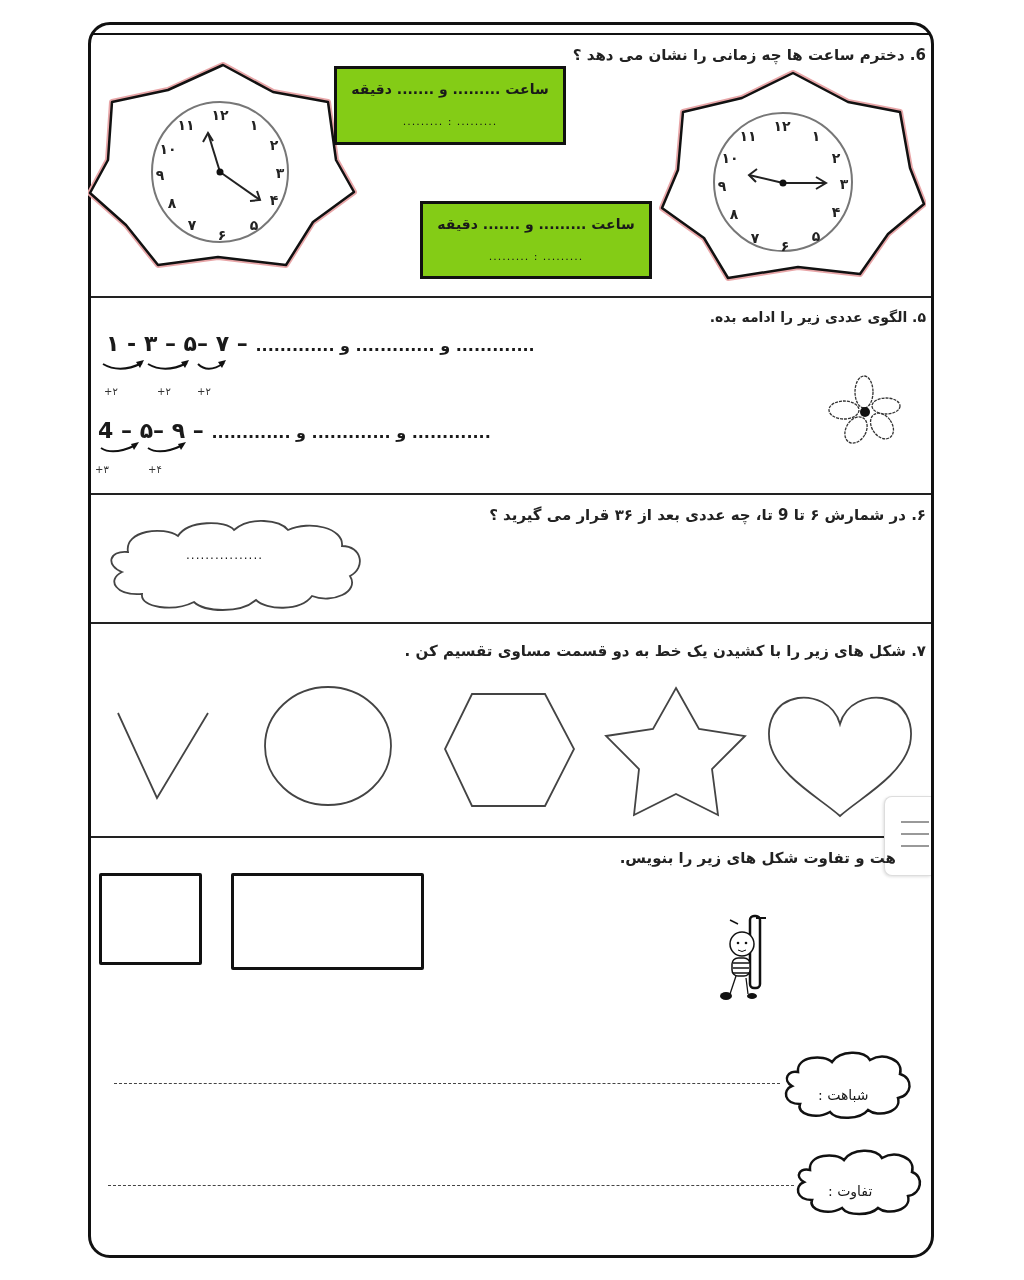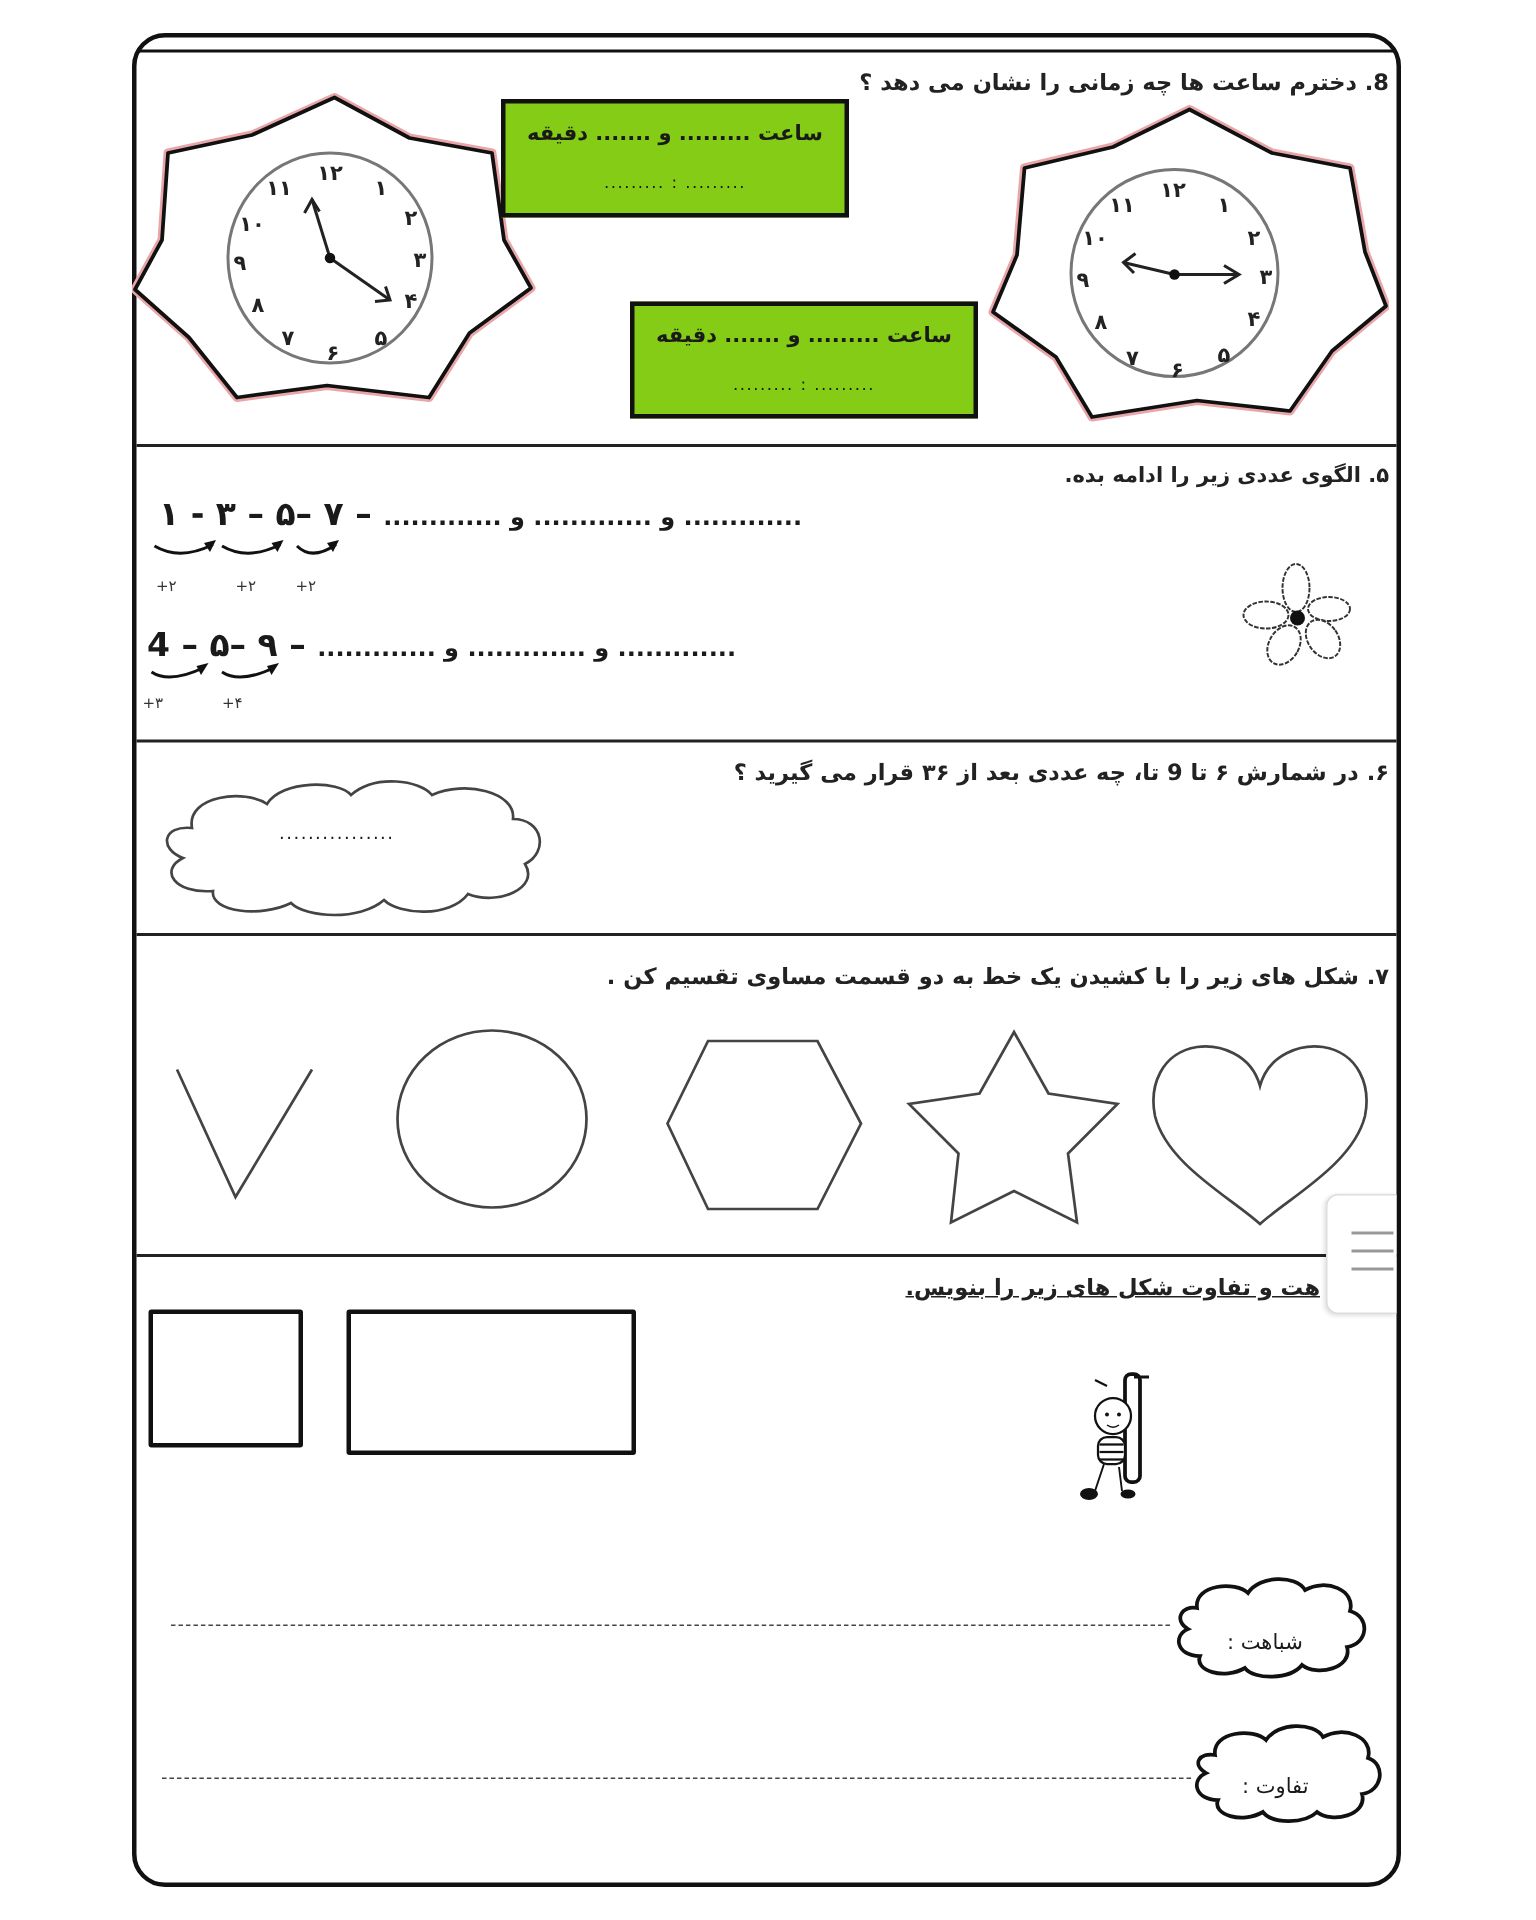--- a/index.html
+++ b/index.html
@@ -22,21 +22,21 @@
   .handle span { position: absolute; left: 16px; width: 28px; height: 2px; background: #999; }
   .dashline { position: absolute; height: 0; border-top: 1px dashed #444; }
   .cloudlbl { position: absolute; font-weight: normal; font-size: 14px; direction: rtl; margin-top: 12px; }
 </style>
 </head>
 <body>
 
 <div class="page"></div>
 <div class="topline"></div>
 
-<div class="q" style="right:98px; top:46px;">8. دخترم ساعت ها چه زمانی را نشان می دهد ؟</div>
+<div class="q" style="right:98px; top:46px;">6. دخترم ساعت ها چه زمانی را نشان می دهد ؟</div>
 
 <svg class="abs" style="left:88px; top:60px;" width="280" height="215" viewBox="0 0 280 215">
   <polygon points="135,5 185,32 240,42 248,100 266,132 225,162 198,205 130,197 70,205 38,165 2,133 20,100 24,42 80,30" fill="#fff" stroke="#e8a6a8" stroke-width="6" stroke-linejoin="round"></polygon>
   <polygon points="135,5 185,32 240,42 248,100 266,132 225,162 198,205 130,197 70,205 38,165 2,133 20,100 24,42 80,30" fill="#fff" stroke="#111" stroke-width="2.5" stroke-linejoin="round"></polygon>
 </svg>
 <svg class="abs" style="left:150px; top:100px;" width="140" height="145" viewBox="0 0 140 145">
   <ellipse cx="70" cy="72" rx="68" ry="70" fill="none" stroke="#777" stroke-width="2"></ellipse>
   <g font-family="DejaVu Sans, sans-serif" font-size="14" font-weight="bold" text-anchor="middle" fill="#222">
     <text x="70" y="20">١٢</text>
       <text x="104" y="30">١</text>
@@ -158,21 +158,21 @@
 </svg>
 
 <div class="divider" style="top:836px;"></div>
 
 <div class="handle">
   <span style="top:24px;"></span>
     <span style="top:36px;"></span>
     <span style="top:48px;"></span>
 </div>
 
-<div class="q" style="right:144px; top:849px;text-decoration:underline;">هت و تفاوت شکل های زیر را بنویس.</div>
+<div class="q" style="right:128px; top:849px;">هت و تفاوت شکل های زیر را بنویس.</div>
 <div class="abs" style="left:99px; top:873px; width:103px; height:92px; border:3px solid #111; border-radius:2px; box-sizing:border-box;"></div>
 <div class="abs" style="left:231px; top:873px; width:193px; height:97px; border:3px solid #111; border-radius:2px; box-sizing:border-box;"></div>
 
 <svg class="abs" style="left:712px; top:908px;" width="70" height="102" viewBox="0 0 70 102">
   <rect x="38" y="8" width="10" height="72" rx="4" fill="#fff" stroke="#111" stroke-width="2.5"></rect>
   <line x1="44" y1="10" x2="54" y2="10" stroke="#111" stroke-width="2"></line>
   <circle cx="30" cy="36" r="12" fill="#fff" stroke="#111" stroke-width="1.5"></circle>
   <circle cx="26" cy="35" r="1.3" fill="#111"></circle>
     <circle cx="34" cy="35" r="1.3" fill="#111"></circle>
   <path d="M26,42 Q30,45 34,42" fill="none" stroke="#111" stroke-width="1"></path>

